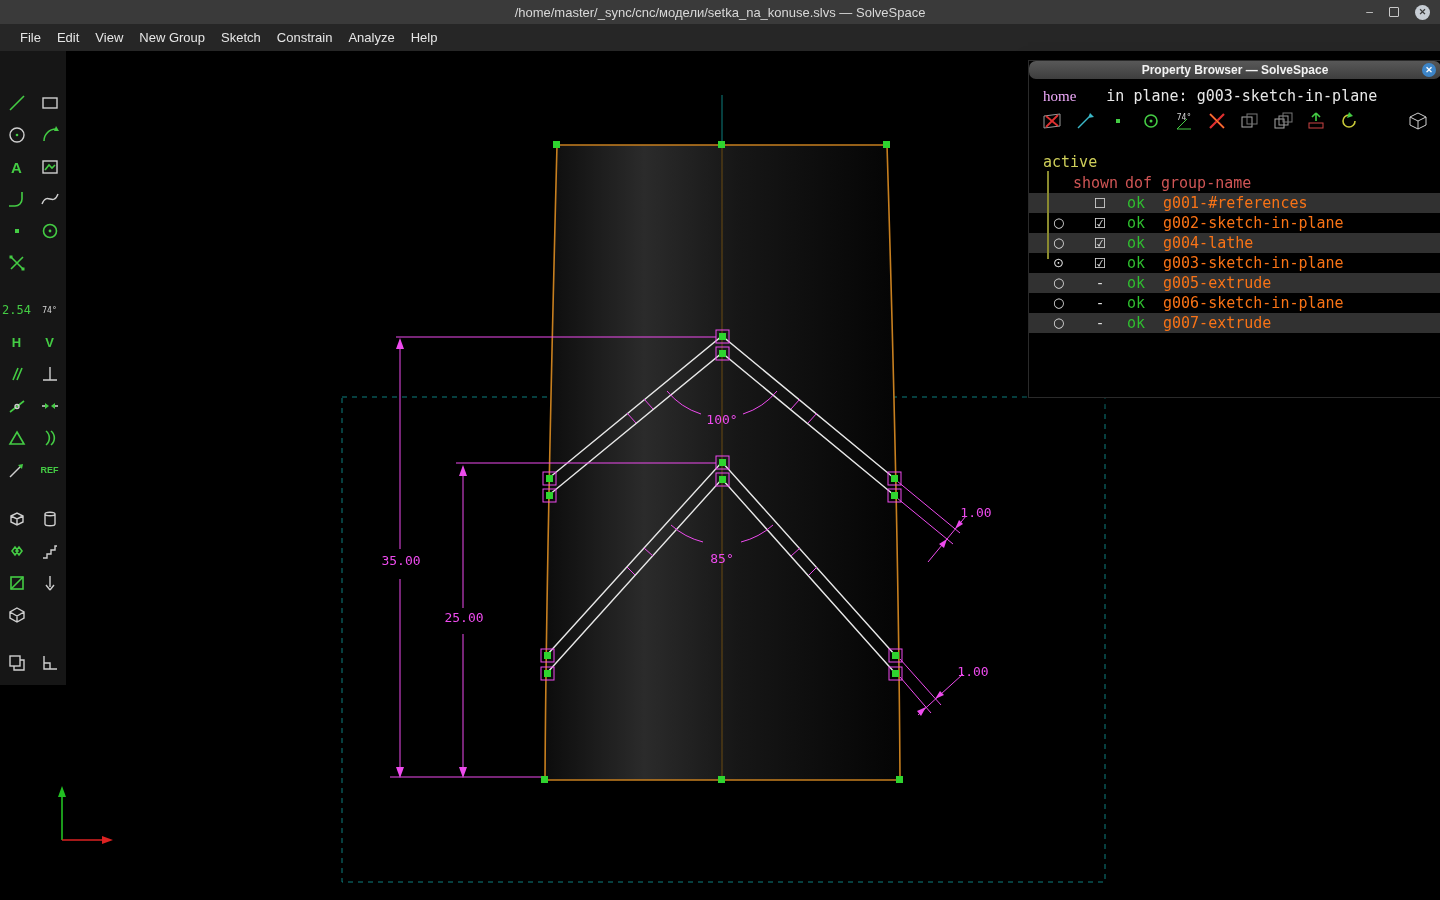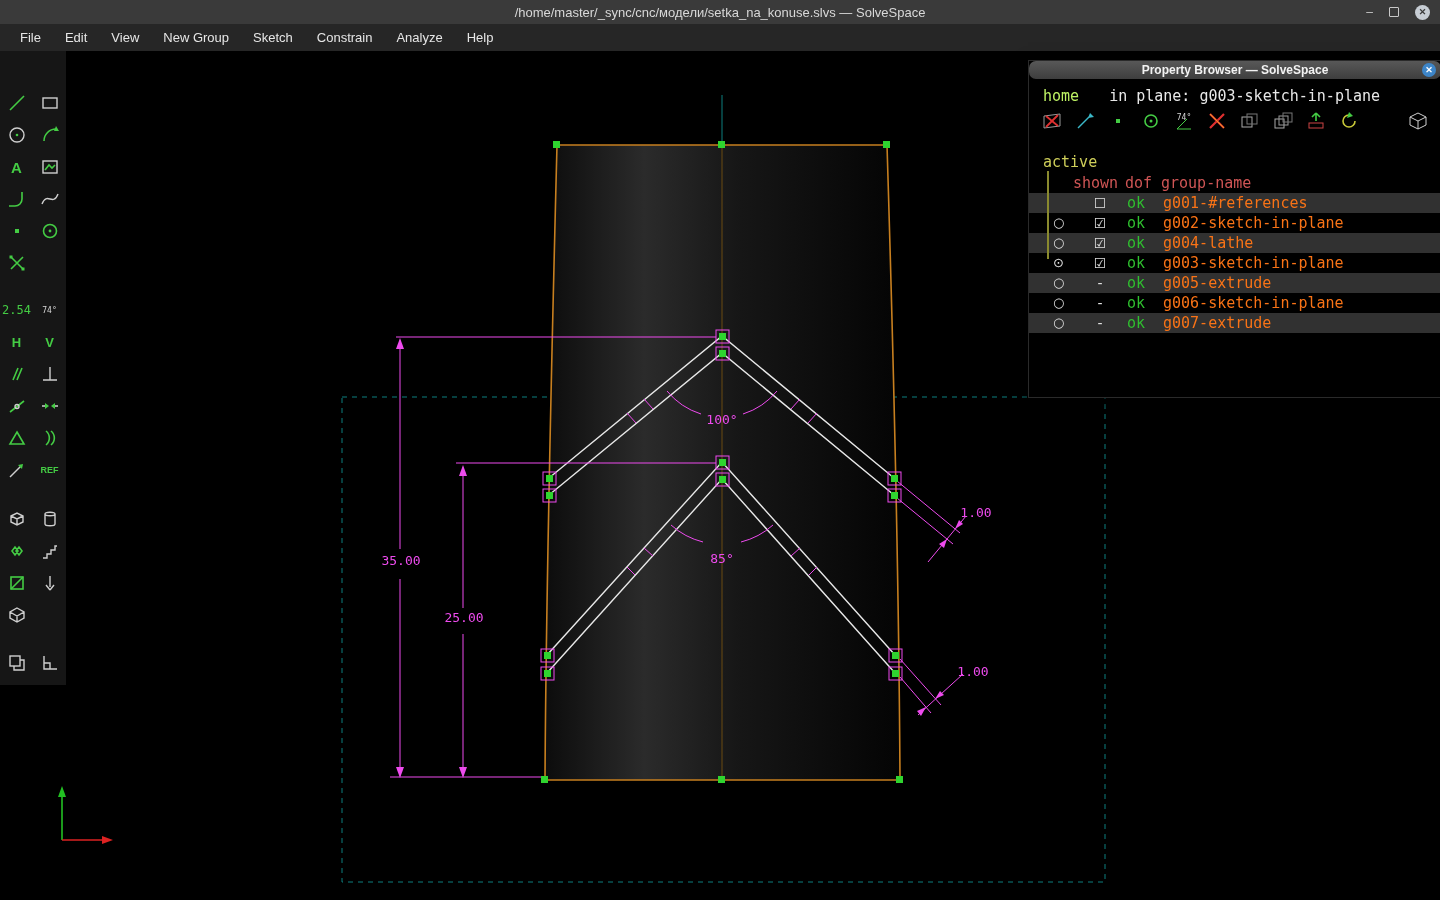--- a/index.html
+++ b/index.html
@@ -13,21 +13,21 @@
   .win-controls{position:absolute;right:10px;top:0;height:24px;display:flex;align-items:center;gap:16px;}
   .win-btn{color:#c9c9c9;font-size:12px;line-height:24px;cursor:default;}
   .win-btn.restore{font-size:9px;border:1px solid #c9c9c9;width:8px;height:8px;line-height:8px;
                    color:transparent;border-radius:1px;}
   .win-btn.close{width:15px;height:15px;border-radius:50%;background:#c7cdd4;color:#3a3a3a;
                  display:flex;align-items:center;justify-content:center;font-size:9px;font-weight:bold;}
 
   
   .menubar{position:absolute;left:0;top:24px;width:1440px;height:27px;background:#262626;
            display:flex;align-items:center;color:#e6e6e6;font-size:13px;}
-  .menu-item{padding:0 8px;line-height:27px;cursor:default;margin-left:8px;}
+  .menu-item{padding:0 8px;line-height:27px;cursor:default;}
   .menu-item:first-child{margin-left:12px;}
 
   
   .canvas{position:absolute;left:0;top:51px;width:1440px;height:849px;background:#000;}
   .canvas svg{display:block;}
   .wp{stroke:#0d7f7f;stroke-width:1;stroke-dasharray:5 5;fill:none;}
   .wp2{stroke:#0d7f7f;stroke-width:1;fill:none;}
   .edge{stroke:#c77f1f;stroke-width:1.6;fill:none;}
   .centerline{stroke:#6b4a10;stroke-width:1;}
   .sketch{stroke:#e8e8e8;stroke-width:1.4;fill:none;stroke-linejoin:miter;}
@@ -59,21 +59,21 @@
   .pb{position:absolute;left:1028px;top:60px;width:412px;height:336px;background:#000;
       border:1px solid #2a2a2a;box-shadow:0 3px 14px rgba(0,0,0,.7);
       font-family:"DejaVu Sans Mono",monospace;font-size:15px;color:#e8e8e8;}
   .pb-titlebar{height:18px;background:linear-gradient(#585858,#3e3e3e);display:flex;align-items:center;
                justify-content:center;font-family:"Liberation Sans",sans-serif;font-size:12px;
                font-weight:bold;color:#f2f2f2;position:relative;border-radius:7px;}
   .pb-close{position:absolute;right:5px;top:2px;width:14px;height:14px;border-radius:50%;
             background:#3d85c8;color:#fff;font-size:9px;display:flex;align-items:center;
             justify-content:center;font-family:"Liberation Sans",sans-serif;}
   .pb-nav{margin:7px 0 0 14px;height:20px;line-height:20px;white-space:nowrap;}
-  .pb-nav .home{color:#bef264;}
+  .pb-nav .home{color:#f0abfc;font-family:Liberation Serif, serif;}
   .pb-nav .inplane{margin-left:30px;margin-top:45px;}
   .pb-toolbar{display:flex;align-items:center;height:30px;margin-left:12px;margin-right:12px;gap:11px;}
   .pbt{width:22px;height:22px;display:flex;align-items:center;justify-content:center;}
   .pbt svg{width:22px;height:22px;}
   .pbt.last{margin-left:auto;}
   .pb-active{color:#cfcf5a;margin:17px 0 0 14px;height:18px;line-height:18px;}
   .pb-activeline{position:absolute;left:18px;top:110px;width:2px;height:88px;background:#8a8a2e;}
   .pb-header{display:flex;height:20px;line-height:20px;margin-top:2px;color:#cf5555;padding-left:44px;}
   .pb-header .h-shown{width:52px;}
   .pb-header .h-dof{width:36px;}

